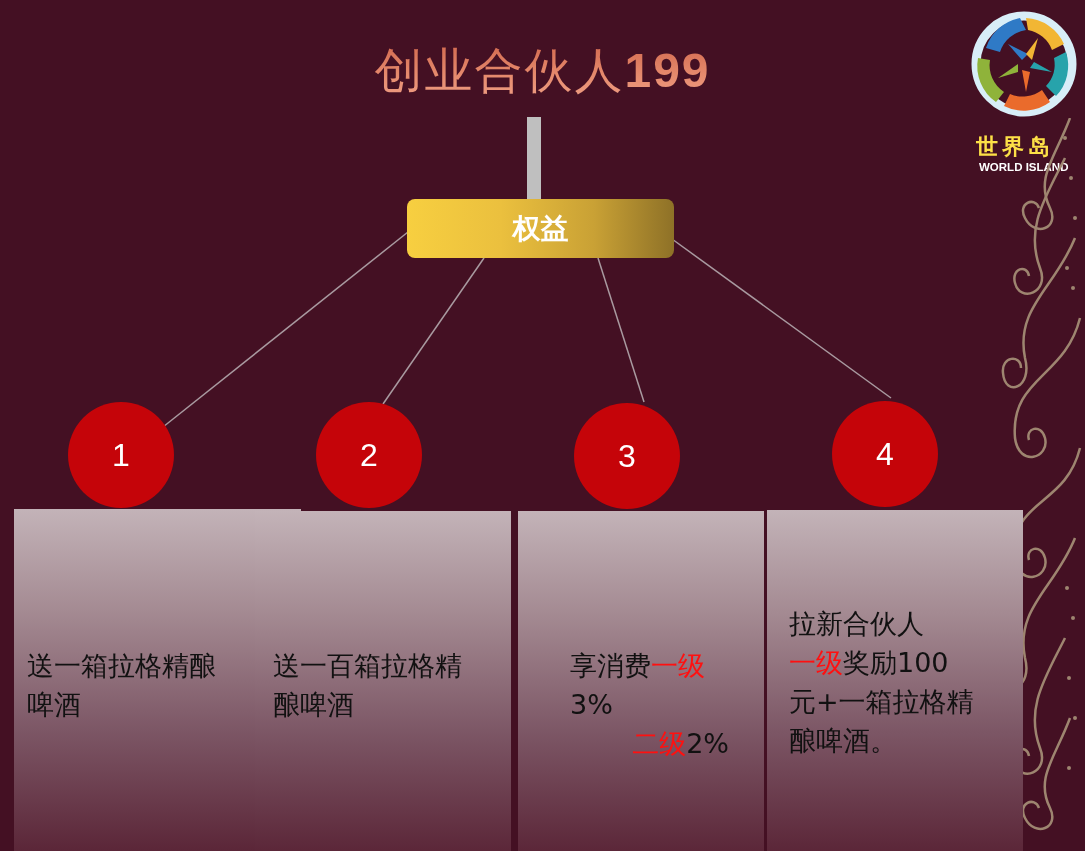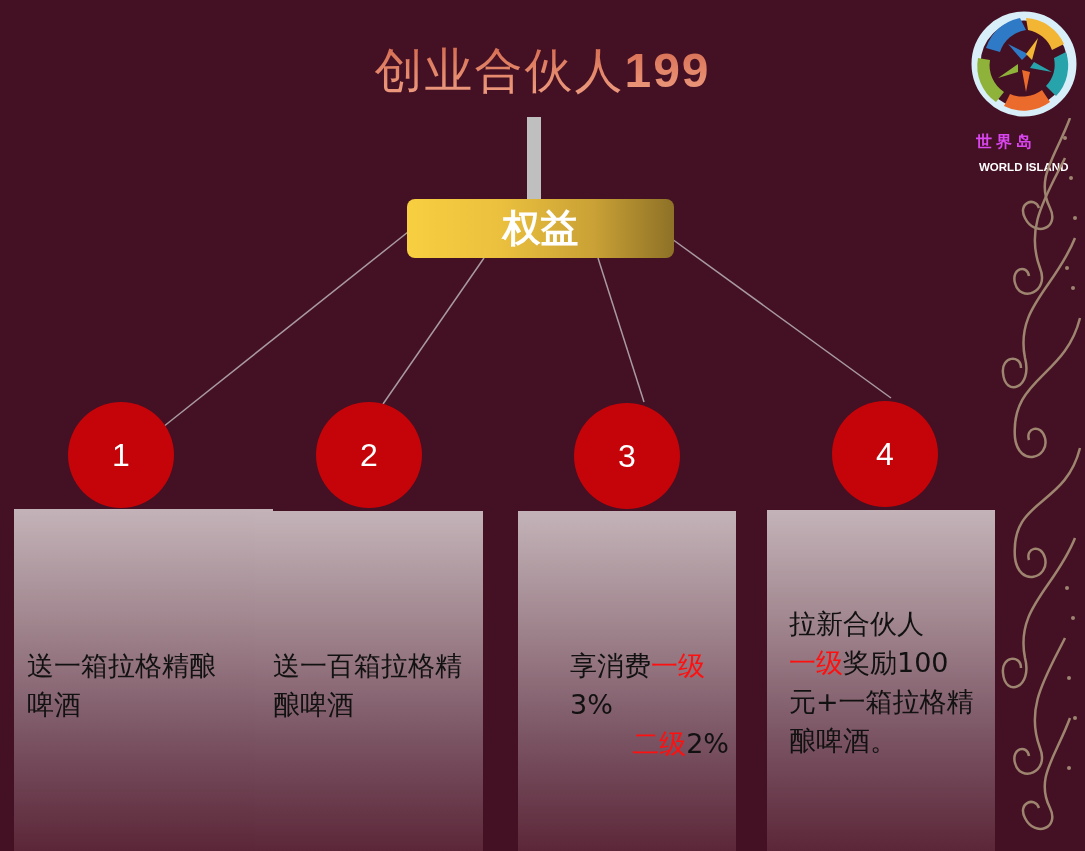--- a/index.html
+++ b/index.html
@@ -3,28 +3,28 @@
 <meta charset="utf-8">
 <style>
   html, body { margin:0; padding:0; }
   body { width:1085px; height:851px; background:#441023; position:relative; overflow:hidden; font-family:"DejaVu Sans","Liberation Sans",sans-serif; }
   .title { position:absolute; left:0; top:24px; width:1085px; text-align:center; font-size:48px; font-weight:normal; letter-spacing:2px;
     color:#e8836a; background:linear-gradient(180deg,#c8563e 0%,#e58a6d 55%,#f6ad95 100%); -webkit-background-clip:text; background-clip:text; -webkit-text-fill-color:transparent; line-height:92px; }
   .title .num { font-family:"Liberation Sans",sans-serif; font-weight:bold; }
   .stem { position:absolute; left:527px; top:117px; width:14px; height:84px; background:#bfbfbf; }
   .hub { position:absolute; left:407px; top:199px; width:267px; height:59px; border-radius:8px;
     background:linear-gradient(90deg,#f7cf40 0%,#ebc03e 35%,#c9a135 70%,#8e7127 100%);
-    display:flex; align-items:center; justify-content:center; color:#fff; font-size:38px; font-weight:bold; }
+    display:flex; align-items:center; justify-content:center; color:#fff; font-size:28px; font-weight:bold; }
   svg.lines { position:absolute; left:0; top:0; }
   .circle { position:absolute; width:106px; height:106px; border-radius:50%; background:#c50409; color:#fff; font-family:"Liberation Sans",sans-serif; font-size:32px; display:flex; align-items:center; justify-content:center; }
-  .card { position:absolute; top:509px; height:342px; background:linear-gradient(180deg,#c3b3b8 0%,#a48a92 30%,#7c5665 65%,#5b2638 100%); }
+  .card { position:absolute; top:509px; height:342px; background:linear-gradient(180deg,#c3b3b8 0%,#a48a92 30%,#7c5665 65%,#5b2638 100%);padding-left:28px; }
   .card .txt { position:absolute; font-size:27px; line-height:39px; color:#111; }
   .red { color:#ff1010; }
   .logo { position:absolute; left:968px; top:8px; width:112px; }
-  .logo-cn { position:absolute; left:976px; top:132px; font-size:16px; font-weight:bold; color:#d946ef; letter-spacing:4px; }
+  .logo-cn { position:absolute; left:976px; top:132px; font-size:22px; font-weight:bold; color:#fde047; letter-spacing:4px; }
   .logo-en { position:absolute; left:979px; top:161px; font-size:11.5px; font-weight:bold; color:#fff; font-family:"Liberation Sans",sans-serif; }
   .ornament { position:absolute; right:0; top:118px; }
 </style>
 </head>
 <body>
 
 <div class="title">
   <span>创业合伙人</span><span class="num">199</span>
 </div>
 

